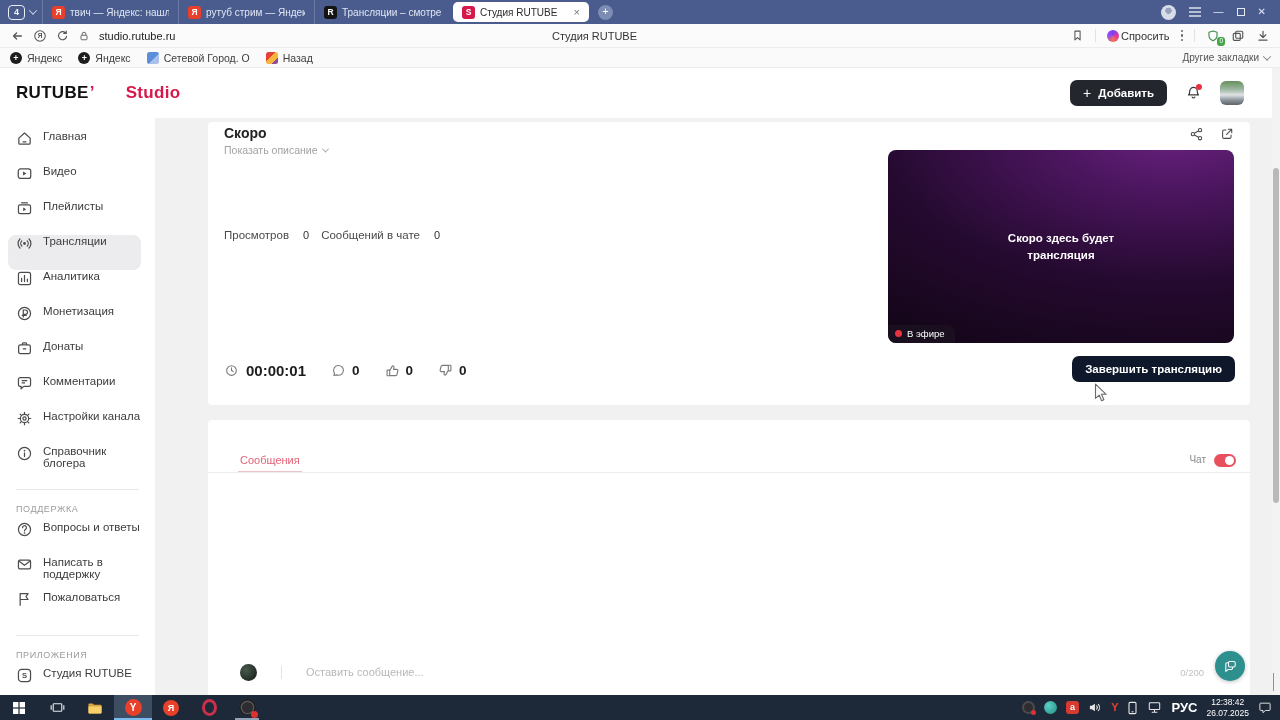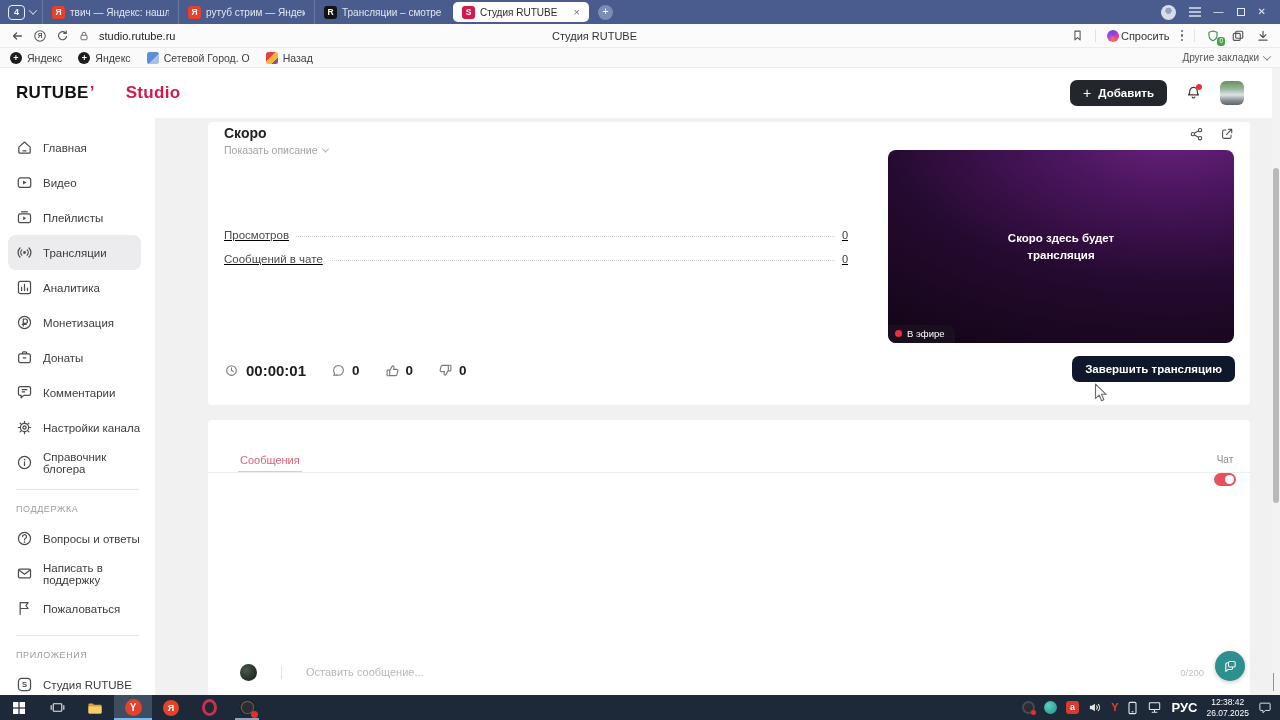--- a/index.html
+++ b/index.html
@@ -59,36 +59,36 @@
   .logo .sub { color:#d6194b; font-weight:700;margin-left:30px; }
   .header-actions { position:absolute; right:28px; top:12px; display:flex; align-items:center; gap:18px; }
   .add-btn { background:#23262c; color:#fff; height:26px; border-radius:7px; display:flex; align-items:center; gap:7px; padding:0 13px; font-size:11.5px; font-weight:600; border:none; }
   .add-plus { font-size:14px; font-weight:400; line-height:1; }
   .bell { position:relative; color:#3a3a3a; }
   .bell .dot { position:absolute; top:-1px; right:0; width:6px; height:6px; background:#e8323f; border-radius:50%; }
   .hdr-avatar { width:24px; height:24px; border-radius:6px; background:linear-gradient(180deg,#67905c 0%,#9db7a2 35%,#dfe3e6 58%,#8a9298 80%,#5c6468 100%); }
 
   
   .sidebar { position:absolute; top:54px; left:0; width:155px; bottom:0; background:#fff; padding-top:8px; }
-  .side-item { height:35px; display:flex; align-items:center; gap:10px; padding:0 10px 0 16px; font-size:11.5px; color:#3c3c3c; }
+  .side-item { height:35px; display:flex; align-items:flex-start; gap:10px; padding:0 10px 0 16px; font-size:11.5px; color:#3c3c3c; }
   .side-item svg { flex:none; color:#4c4c4c; }
   .side-item.active { background:#ececef; border-radius:8px; margin:0 14px 0 8px; padding-left:8px; }
   .side-div { height:1px; background:#e8e8e8; margin:9px 16px; }
   .side-sec { font-size:9px; color:#9b9b9b; letter-spacing:.6px; padding:5px 16px 7px; }
 
   
   .main { position:absolute; top:50px; left:155px; right:8px; bottom:0; background:#f1f1f2; }
   .panel { position:absolute; left:53px; width:1042px; background:#fff; border-radius:4px; }
   .p1 { top:4px; height:283px; }
   .p2 { top:302px; height:275px; border-radius:4px 4px 0 0; }
 
   .stream-title { position:absolute; left:16px; top:3px; font-size:14px; font-weight:700; color:#222; }
   .show-desc { position:absolute; left:16px; top:22px; font-size:10.5px; color:#a3a3a3; display:flex; align-items:center; gap:5px; }
   .show-desc .chev { width:5px; height:5px; border-width:1.2px; color:#a3a3a3; }
-  .stats { position:absolute; left:16px; top:107px; width:624px; display:flex; flex-direction:column; gap:12px;text-decoration:underline; }
+  .stats { position:absolute; left:16px; top:107px; width:624px; display:flex; flex-direction:row; gap:12px; }
   .stat-row { display:flex; align-items:baseline; font-size:11.5px; color:#4a4a4a; }
   .leader { flex:1; border-bottom:1.5px dotted #d2d2d2; margin:0 7px; transform:translateY(-2px); }
   .stat-val { font-size:11px; color:#333; }
 
   .panel-icons { position:absolute; top:5px; right:16px; display:flex; gap:17px; color:#4a4a4a; }
 
   .v-preview { position:absolute; top:28px; right:16px; width:346px; height:193px; border-radius:8px; background:radial-gradient(140% 130% at 82% -10%, #6a2280 0%, #4a155d 26%, #250a30 60%, #130517 100%); display:flex; align-items:center; justify-content:center; }
   .v-text { width:145px; text-align:center; color:#fff; font-size:11.5px; font-weight:600; line-height:1.45; }
   .live-badge { position:absolute; left:0; bottom:0; background:rgba(28,18,32,.78); border-radius:0 8px 0 8px; display:flex; align-items:center; gap:5px; padding:3px 10px 4px 7px; color:#fff; font-size:9.5px; }
   .live-dot { width:7px; height:7px; background:#e8323f; border-radius:50%; }
@@ -97,21 +97,21 @@
   .timer { display:flex; align-items:center; gap:7px; font-size:15px; font-weight:700; }
   .count { display:flex; align-items:center; gap:6px; font-size:13.5px; font-weight:600; }
   .meta-row svg { color:#7a7a7a; }
 
   .end-btn { position:absolute; right:15px; top:234px; height:26px; background:#0f172a; color:#fff; font-size:11.5px; font-weight:600; border-radius:7px; padding:0 13px; display:flex; align-items:center; border:none; }
 
   
   .chat-tab { position:absolute; left:32px; top:34px; font-size:11px; color:#e26177; padding-bottom:7px; }
   .chat-tab::after { content:""; position:absolute; left:-2px; right:-2px; bottom:0; height:2px; background:#efc2c9; }
   .chat-div { position:absolute; left:0; right:0; top:52px; height:1px; background:#ededed; }
-  .chat-toggle-row { position:absolute; right:14px; top:34px; display:flex; align-items:center; gap:8px;flex-direction:column; }
+  .chat-toggle-row { position:absolute; right:14px; top:34px; display:flex; gap:8px; }
   .chat-toggle-label { font-size:10px; color:#8a8a8a; }
   .toggle { width:22px; height:13px; border-radius:7px; background:#e8505e; position:relative; }
   .toggle .knob { position:absolute; width:9px; height:9px; border-radius:50%; background:#fff; right:2px; top:2px; }
   .chat-input-row { position:absolute; left:32px; right:46px; bottom:12px; height:22px; display:flex; align-items:center; gap:24px; }
   .chat-avatar { width:17px; height:17px; border-radius:50%; background:radial-gradient(circle at 35% 35%, #4a5a4e, #1f2a23 72%); flex:none; }
   .in-div { width:1px; height:13px; background:#e3e3e3; }
   .chat-input { flex:1; border:none; outline:none; background:transparent; font-size:11px; color:#333; font-family:inherit; }
   .chat-input::placeholder { color:#b8b8b8; }
   .char-counter { font-size:9.5px; color:#c0c0c0; }
   .fab { position:absolute; right:5px; bottom:14px; width:30px; height:30px; border-radius:50%; background:#2e8f8f; display:flex; align-items:center; justify-content:center; color:#fff; box-shadow:0 1px 4px rgba(0,0,0,.25); border:none; }

